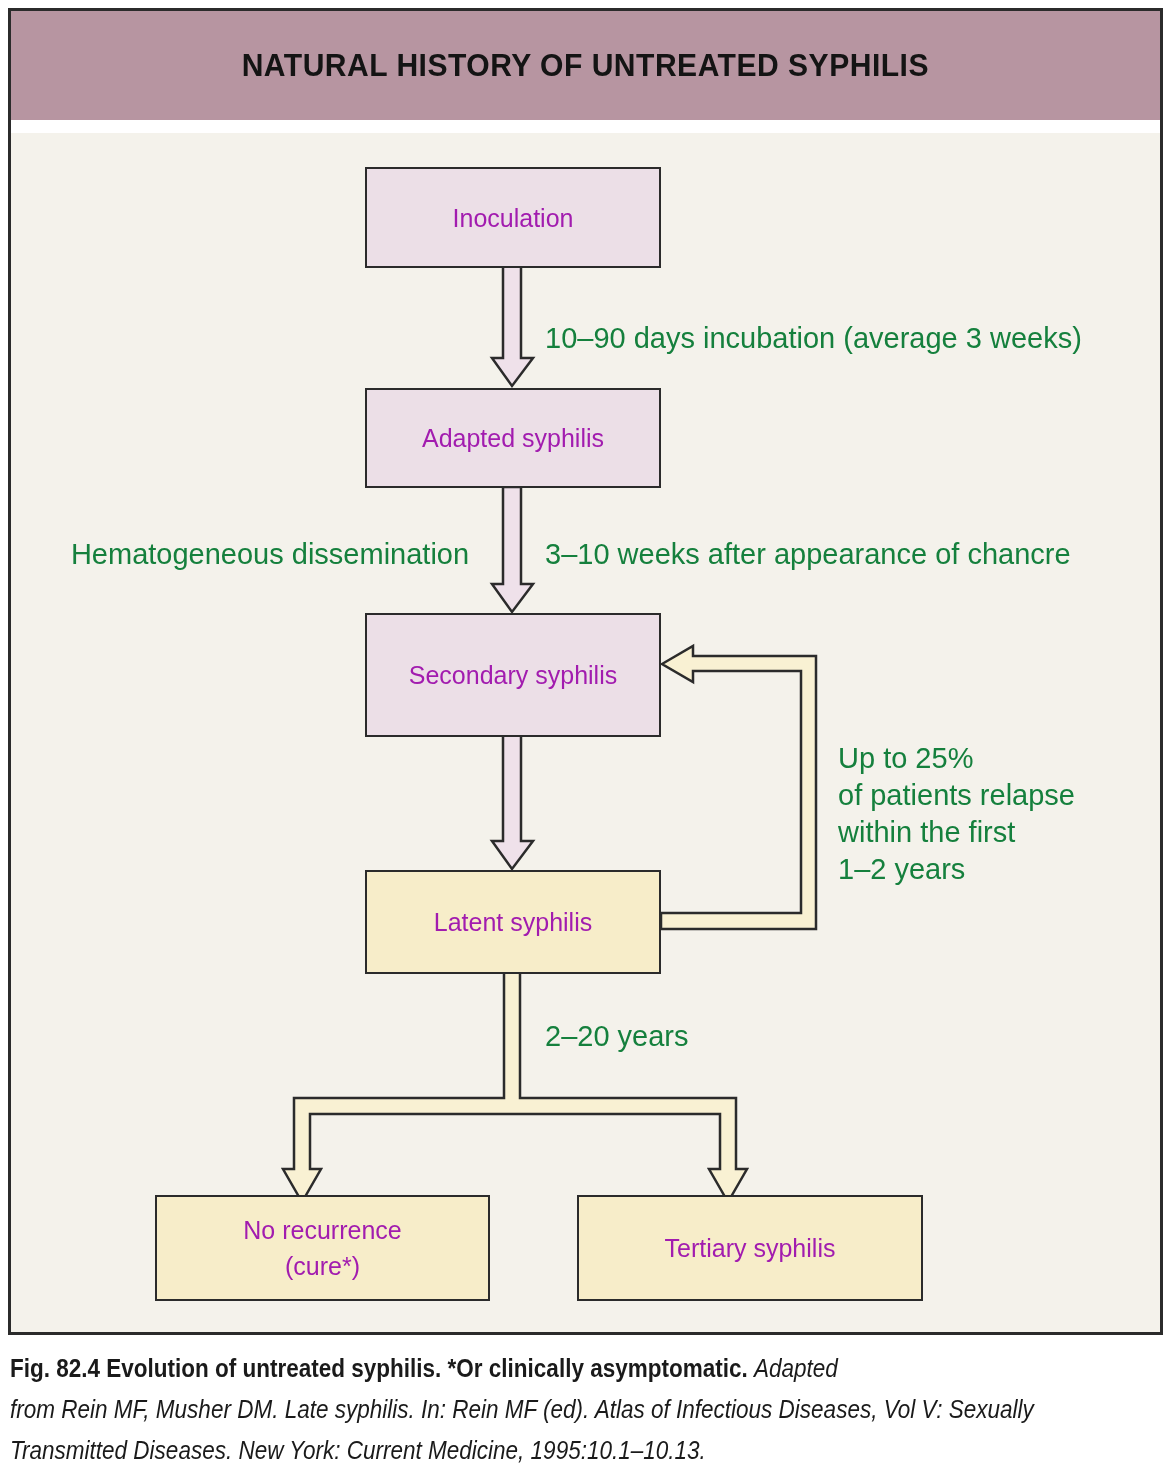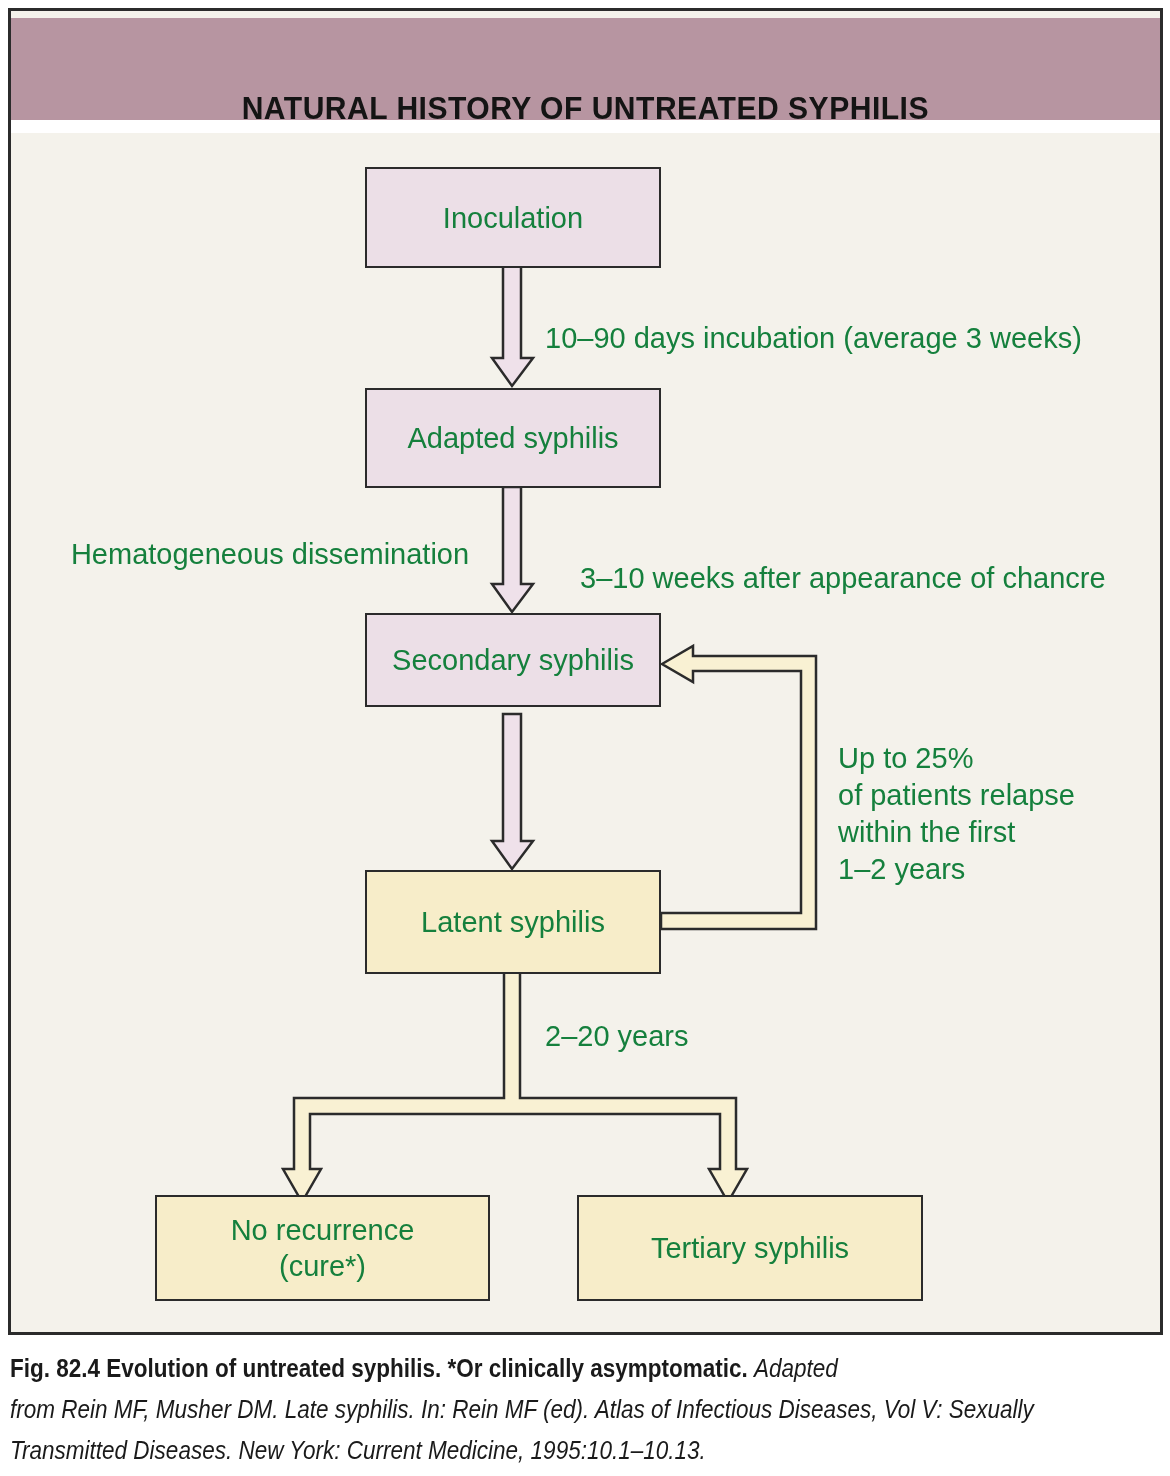--- a/index.html
+++ b/index.html
@@ -22,26 +22,26 @@
     top: 8px;
     width: 1155px;
     height: 1327px;
     box-sizing: border-box;
     border: 3px solid #2b2b2b;
     background: #F4F2EB;
   }
   .header-bar {
     position: absolute;
     left: 11px;
-    top: 18px;
+    top: 11px;
     width: 1149px;
     height: 109px;
     background: #B795A1;
     display: flex;
-    align-items: flex-end;
+    align-items: center;
     justify-content: center;
   }
   .header-title {
     font-size: 31px;
     font-weight: bold;
     letter-spacing: 0.5px;
     color: #141414;
     transform: scaleX(0.97);
   }
   .header-strip {
@@ -61,43 +61,43 @@
     pointer-events: none;
   }
   .node {
     position: absolute;
     box-sizing: border-box;
     border: 2.5px solid #2b2b2b;
     display: flex;
     align-items: center;
     justify-content: center;
     text-align: center;
-    font-size: 29px;
+    font-size: 25px;
     line-height: 36px;
     white-space: pre-line;
-    color: #15803d;
+    color: #a21caf;
   }
   .node.pink { background: #ECDFE7; }
   .node.yellow { background: #F7EDC9; }
   .n-inoculation { left: 365px; top: 167px; width: 296px; height: 101px; }
   .n-primary     { left: 365px; top: 388px; width: 296px; height: 100px; }
-  .n-secondary   { left: 365px; top: 613px; width: 296px; height: 94px; }
+  .n-secondary   { left: 365px; top: 613px; width: 296px; height: 124px; }
   .n-latent      { left: 365px; top: 870px; width: 296px; height: 104px; justify-content: center; }
   .n-norecur     { left: 155px; top: 1195px; width: 335px; height: 106px; }
   .n-tertiary    { left: 577px; top: 1195px; width: 346px; height: 106px; }
   .edge-label {
     position: absolute;
     font-size: 29px;
     line-height: 37px;
     white-space: pre-line;
     color: #15803d;
   }
   .l-incubation { left: 545px; top: 320px; }
   .l-dissem     { left: 60px;  top: 536px; width: 420px; text-align: center; }
-  .l-chancre    { left: 545px; top: 560px; margin-left: 35px; }
+  .l-chancre    { left: 545px; top: 536px; }
   .l-lesions    { left: 477px; top: 740px; width: 300px; text-align: right; }
   .l-relapse    { left: 838px; top: 740px; }
   .l-years      { left: 545px; top: 1018px; }
   .caption {
     position: absolute;
     left: 10px;
     top: 1348px;
     width: 1300px;
     font-size: 25px;
     line-height: 41px;

